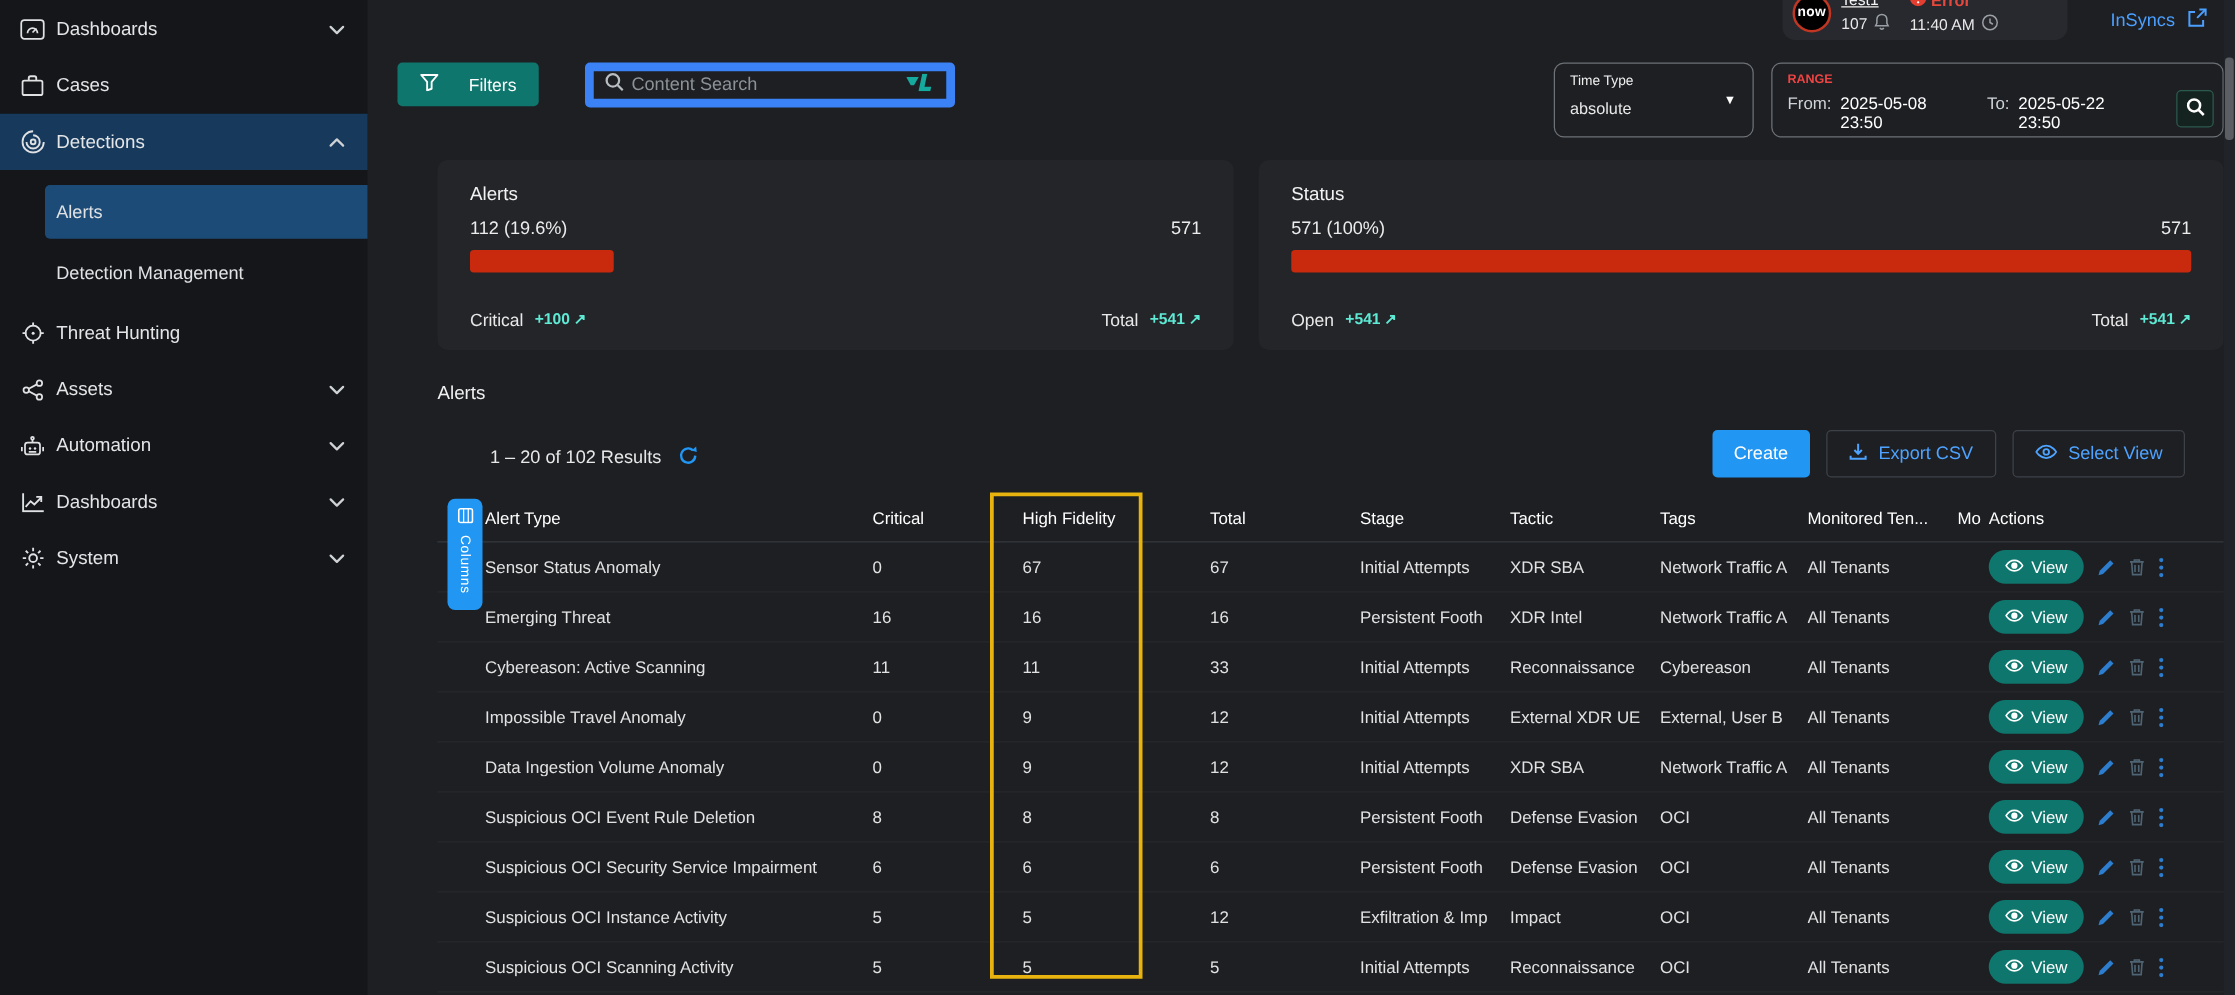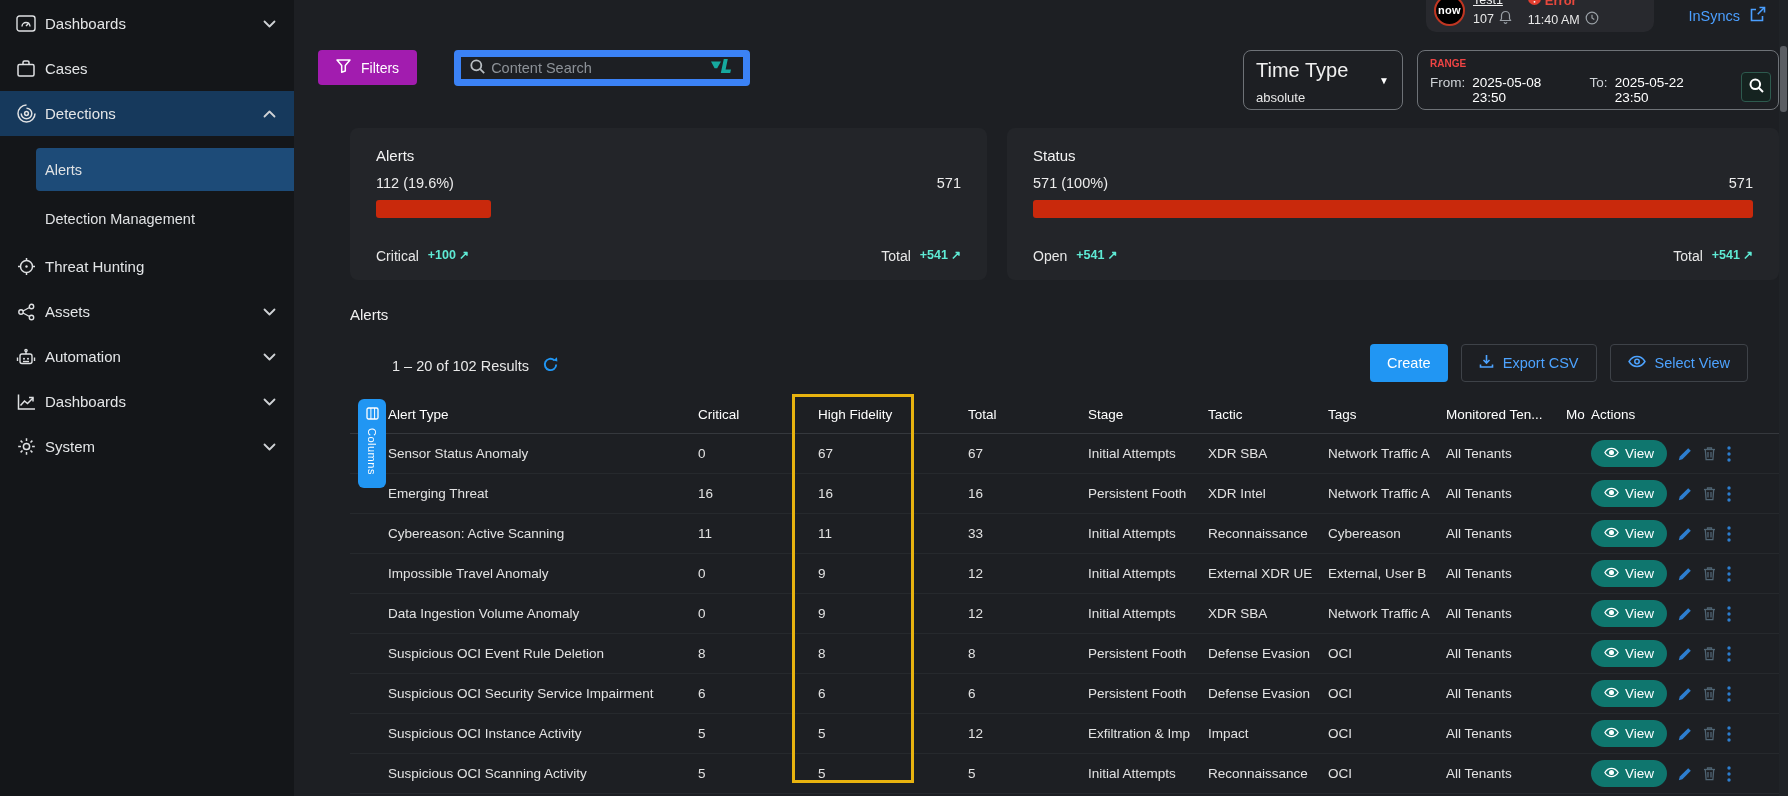--- a/index.html
+++ b/index.html
@@ -26,26 +26,26 @@
   .account-pill { position:absolute; top:-14px; left:1132px; width:228px; height:46px; background:#28292e; border-radius:10px; display:flex; align-items:center; padding:2px 10px 0 8px; }
   .logo-circle { width:31px; height:31px; border-radius:50%; background:#000; border:2px solid #c03622; color:#fff; font-weight:bold; font-size:11px; display:flex; align-items:center; justify-content:center; flex:none; letter-spacing:0.3px; }
   .pill-col { margin-left:8px; display:flex; flex-direction:column; gap:3px; }
   .pill-name { font-size:12.5px; text-decoration:underline; color:#f2f2f2; }
   .pill-row { display:flex; align-items:center; gap:5px; font-size:12.5px; color:#e8e8e8; }
   .pill-col2 { margin-left:16px; }
   .pill-error { display:flex; align-items:center; gap:4px; color:#e6483d; font-size:13px; font-weight:bold; }
   .insyncs { position:absolute; top:6px; right:22px; display:flex; align-items:center; gap:9px; color:#4b9fff; font-size:14.5px; cursor:pointer; }
   
   .toolbar { position:absolute; top:50px; left:24px; right:9px; display:flex; align-items:flex-start; }
-  .filters-btn { height:35px; padding:0 18px; background:#a21caf; border:none; border-radius:4px; color:#fff; font-size:14px; display:flex; align-items:center; gap:10px; cursor:pointer; font-family:inherit; }
+  .filters-btn { height:35px; padding:0 18px; background:#0f766e; border:none; border-radius:4px; color:#fff; font-size:14px; display:flex; align-items:center; gap:24px; cursor:pointer; font-family:inherit; }
   .search-box { margin-left:37px; width:296px; height:36px; border:7px solid #3b82f6; border-radius:4px; display:flex; align-items:center; padding:0 9px; color:#9aa0a6; background:transparent; }
   .search-box input { flex:1; min-width:0; background:transparent; border:none; outline:none; color:#d6d6d6; font-size:14.5px; margin-left:6px; font-family:inherit; }
   .search-box input::placeholder { color:#8d9298; }
   .time-type { margin-left:auto; width:160px; height:60px; border:1px solid #6e7277; border-radius:8px; padding:8px 12px; position:relative; cursor:pointer; }
-  .tt-label { font-size:20px; color:#f0f0f0; }
+  .tt-label { font-size:11px; color:#f0f0f0; }
   .tt-value { font-size:13px; margin-top:8px; color:#e8e8e8; }
   .tt-arrow { position:absolute; right:13px; top:24px; font-size:10px; color:#fff; }
   .range-box { margin-left:14px; width:362px; height:60px; border:1px solid #6e7277; border-radius:8px; padding:7px 46px 7px 12px; position:relative; }
   .range-label { font-size:10px; color:#ef4444;font-weight:bold; }
   .range-row { display:flex; margin-top:6px; font-size:13.5px; align-items:baseline; }
   .range-key { color:#cfd3d7; margin-right:7px; }
   .range-val { color:#fff; margin-right:22px; }
   .range-search-btn { position:absolute; right:7px; bottom:7px; width:30px; height:30px; border-radius:4px; background:#152320; border:1px solid #2d5a4e; color:#fff; display:flex; align-items:center; justify-content:center; cursor:pointer; }
   
   .cards { position:absolute; top:128px; left:56px; right:9px; display:flex; gap:20px; }

